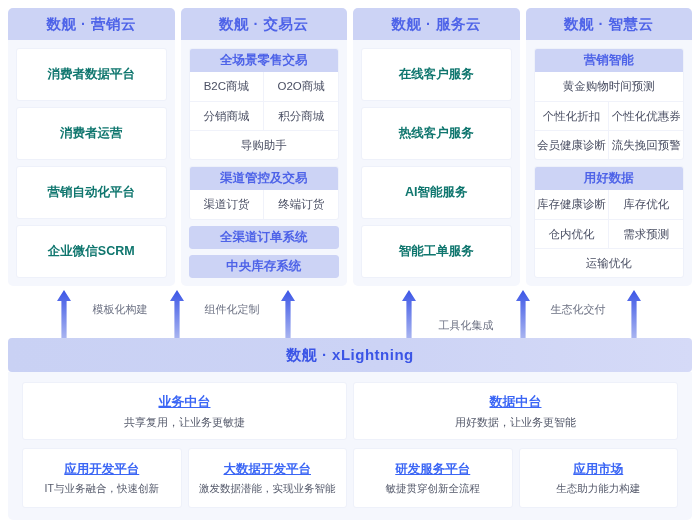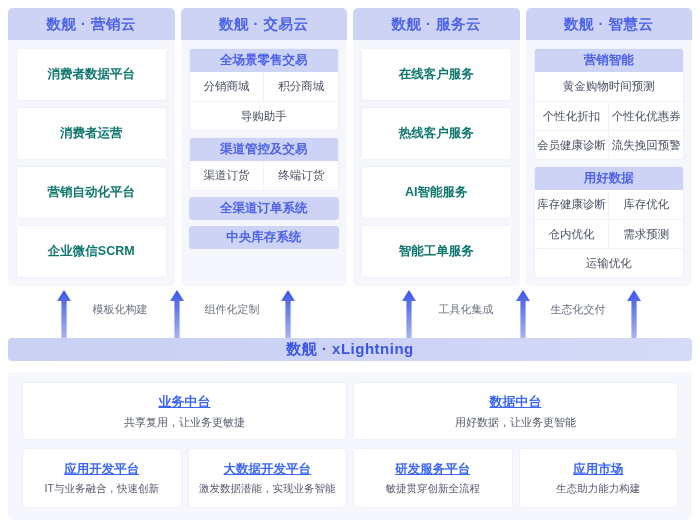--- a/index.html
+++ b/index.html
@@ -144,21 +144,21 @@
     font-size: 11px;
     color: #6b7082;
     white-space: nowrap;
     transform: translateX(-50%);
   }
 
   
   #xlightning-banner {
     position: absolute;
     left: 8px; top: 338px;
-    width: 684px; height: 23px;
+    width: 684px; height: 34px;
     background: linear-gradient(90deg, #c9d1f4 0%, #ccd3f5 55%, #d5daf7 100%);
     border-radius: 4px;
     display: flex;
     align-items: center;
     justify-content: center;
     font-size: 15px;
     font-weight: bold;
     color: #3b55e6;
     letter-spacing: 0.5px;
   }
@@ -228,20 +228,24 @@
           <div class="plain-card">企业微信SCRM</div>
         </div>
       </div>
       <div class="cloud-col">
         <div class="cloud-col-header">数舰 · 交易云</div>
         <div class="cloud-col-body">
           <div class="group-block">
             <div class="group-title">全场景零售交易</div>
             <div class="group-rows">
               <div class="group-row">
+                <div class="group-cell">B2C商城</div>
+                <div class="group-cell">O2O商城</div>
+              </div>
+              <div class="group-row">
                 <div class="group-cell">分销商城</div>
                 <div class="group-cell">积分商城</div>
               </div>
               <div class="group-row">
                 <div class="group-cell">导购助手</div>
               </div>
             </div>
           </div>
           <div class="group-block">
             <div class="group-title">渠道管控及交易</div>
@@ -359,21 +363,21 @@
         <defs>
           <linearGradient id="ag5" x1="0" y1="1" x2="0" y2="0">
             <stop offset="0%" stop-color="#a8b4f0"></stop>
             <stop offset="100%" stop-color="#3b55e6"></stop>
           </linearGradient>
         </defs>
         <path d="M7 0 L14 11 L9.6 11 L9.6 48 L4.4 48 L4.4 11 L0 11 Z" fill="url(#ag5)"></path>
       </svg></div>
     <div class="arrow-label" style="left: 120px;">模板化构建</div>
     <div class="arrow-label" style="left: 232px;">组件化定制</div>
-    <div class="arrow-label" style="left: 466px;">工具化集成</div>
+    <div class="arrow-label" style="left: 466px; margin-top: 16px;">工具化集成</div>
     <div class="arrow-label" style="left: 578px;">生态化交付</div>
   </div>
 
 <div id="xlightning-banner">
   <span>数舰 · xLightning</span>
 </div>
 
 <div id="platform-section">
   <div id="midtier-row">
       <div class="plat-card">

